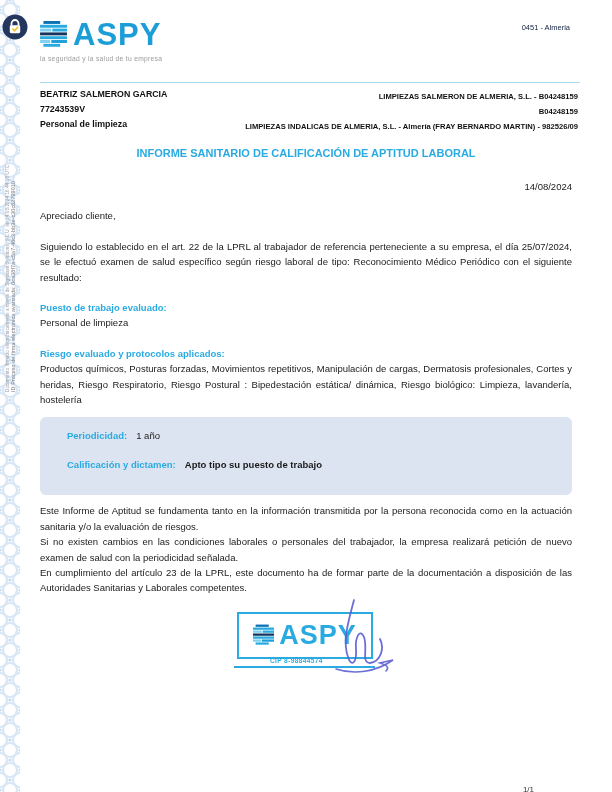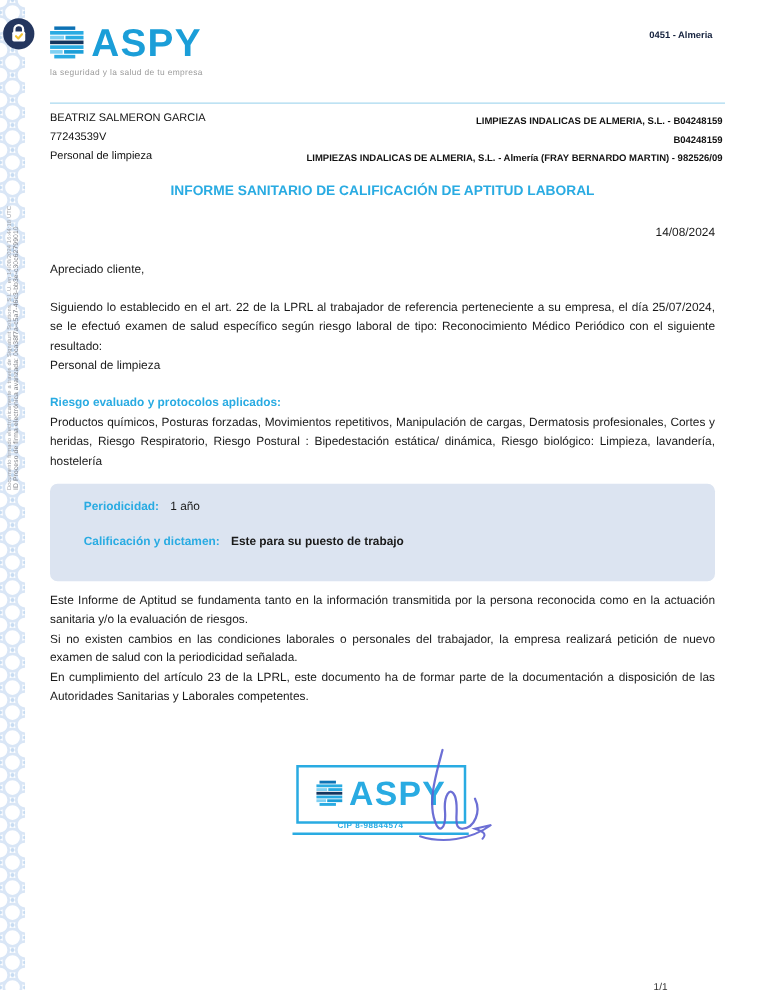--- a/index.html
+++ b/index.html
@@ -20,23 +20,23 @@
     width: 260px;
     transform: rotate(-90deg); transform-origin: 0 0;
     white-space: nowrap;
   }
   .vtext .vline-big { font-size: 5.4px; color: #7b7f86; letter-spacing: .1px; }
   .vtext .vline-small { font-size: 4.6px; color: #9a9ea5; letter-spacing: .1px; }
   .logo { position: absolute; left: 40px; top: 21px; }
   .logo-row { display: flex; align-items: center; gap: 6px; }
   .logo-word { font-size: 31px; font-weight: bold; color: #1b9ed8; letter-spacing: 1px; line-height: 28px; }
   .logo-tagline { margin-top: 6px; font-size: 6.7px; color: #9b9b9b; letter-spacing: .3px; }
-  .office-code { position: absolute; right: 42px; top: 23px; font-size: 7.5px; font-weight: bold; color: #14213d; }
+  .office-code { position: absolute; right: 42px; top: 23px; font-size: 7.5px; font-weight: normal; color: #14213d; }
   .divider { position: absolute; left: 40px; top: 82px; width: 540px; height: 1px; background: #a9d9f0; }
-  .worker-info { position: absolute; left: 40px; top: 87px; font-size: 8.8px; font-weight: normal; line-height: 15.2px; color: #111; }
+  .worker-info { position: absolute; left: 40px; top: 87px; font-size: 8.8px; font-weight: bold; line-height: 15.2px; color: #111; }
   .company-info { position: absolute; right: 34px; top: 89px; font-size: 7.6px; font-weight: bold; line-height: 15.2px; text-align: right; color: #111; }
   .content { position: absolute; left: 40px; top: 146px; width: 532px; font-size: 9.5px; line-height: 15.4px; }
   .report-title { text-align: center; color: #29ABE2; font-size: 11px; font-weight: bold; line-height: 15px; }
   .report-date { text-align: right; margin-top: 18px; }
   .salutation { margin-top: 14px; }
   .intro { margin-top: 15px; text-align: justify; }
   .sec-label { margin-top: 15px; color: #29ABE2; font-weight: bold; }
   .sec-value { text-align: justify; }
   .result-box { margin-top: 10px; background: #dce4f1; border-radius: 6px; padding: 11px 10px 23px 27px; }
   .result-row + .result-row { margin-top: 13px; }
@@ -114,42 +114,43 @@
 
   <div class="divider"></div>
 
   <div class="worker-info">
     <div>BEATRIZ SALMERON GARCIA</div>
     <div>77243539V</div>
     <div>Personal de limpieza</div>
   </div>
 
   <div class="company-info">
-    <div>LIMPIEZAS INDALICAS DE ALMERIA, S.L. - B04248159</div>
+    <div>LIMPIEZAS SALMERON DE ALMERIA, S.L. - B04248159</div>
     <div>B04248159</div>
     <div>LIMPIEZAS INDALICAS DE ALMERIA, S.L. - Almería (FRAY BERNARDO MARTIN) - 982526/09</div>
   </div>
 
   <div class="content">
     <div class="report-title">INFORME SANITARIO DE CALIFICACIÓN DE APTITUD LABORAL</div>
     <div class="report-date">14/08/2024</div>
     <div class="salutation">Apreciado cliente,</div>
     <div class="intro">Siguiendo lo establecido en el art. 22 de la LPRL al trabajador de referencia perteneciente a su empresa, el día 25/07/2024, se le efectuó examen de salud específico según riesgo laboral de tipo: Reconocimiento Médico Periódico con el siguiente resultado:</div>
 
+    <div class="sec-label">Puesto de trabajo evaluado:</div>
     <div class="sec-value">Personal de limpieza</div>
 
     <div class="sec-label">Riesgo evaluado y protocolos aplicados:</div>
     <div class="sec-value">Productos químicos, Posturas forzadas, Movimientos repetitivos, Manipulación de cargas, Dermatosis profesionales, Cortes y heridas, Riesgo Respiratorio, Riesgo Postural : Bipedestación estática/ dinámica, Riesgo biológico: Limpieza, lavandería, hostelería</div>
 
     <div class="result-box">
       <div class="result-row">
         <span class="box-label">Periodicidad:</span><span>1 año</span>
       </div>
       <div class="result-row">
-        <span class="box-label">Calificación y dictamen:</span><span class="bold-val">Este para su puesto de trabajo</span>
+        <span class="box-label">Calificación y dictamen:</span><span class="bold-val">Apto tipo su puesto de trabajo</span>
       </div>
     </div>
 
     <div class="paras">
       <p>Este Informe de Aptitud se fundamenta tanto en la información transmitida por la persona reconocida como en la actuación sanitaria y/o la evaluación de riesgos.</p>
       <p>Si no existen cambios en las condiciones laborales o personales del trabajador, la empresa realizará petición de nuevo examen de salud con la periodicidad señalada.</p>
       <p>En cumplimiento del artículo 23 de la LPRL, este documento ha de formar parte de la documentación a disposición de las Autoridades Sanitarias y Laborales competentes.</p>
     </div>
 
   </div>

